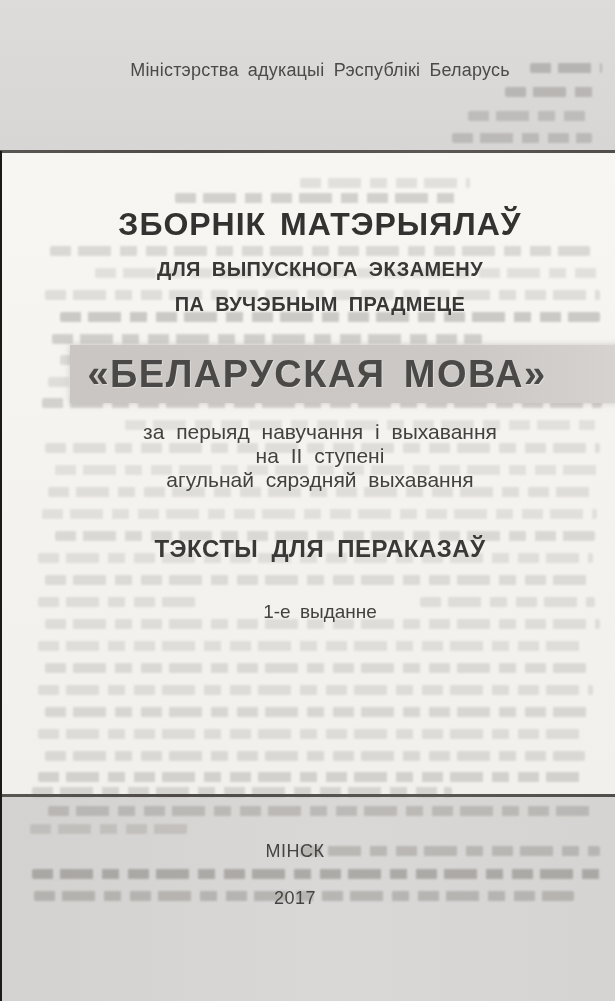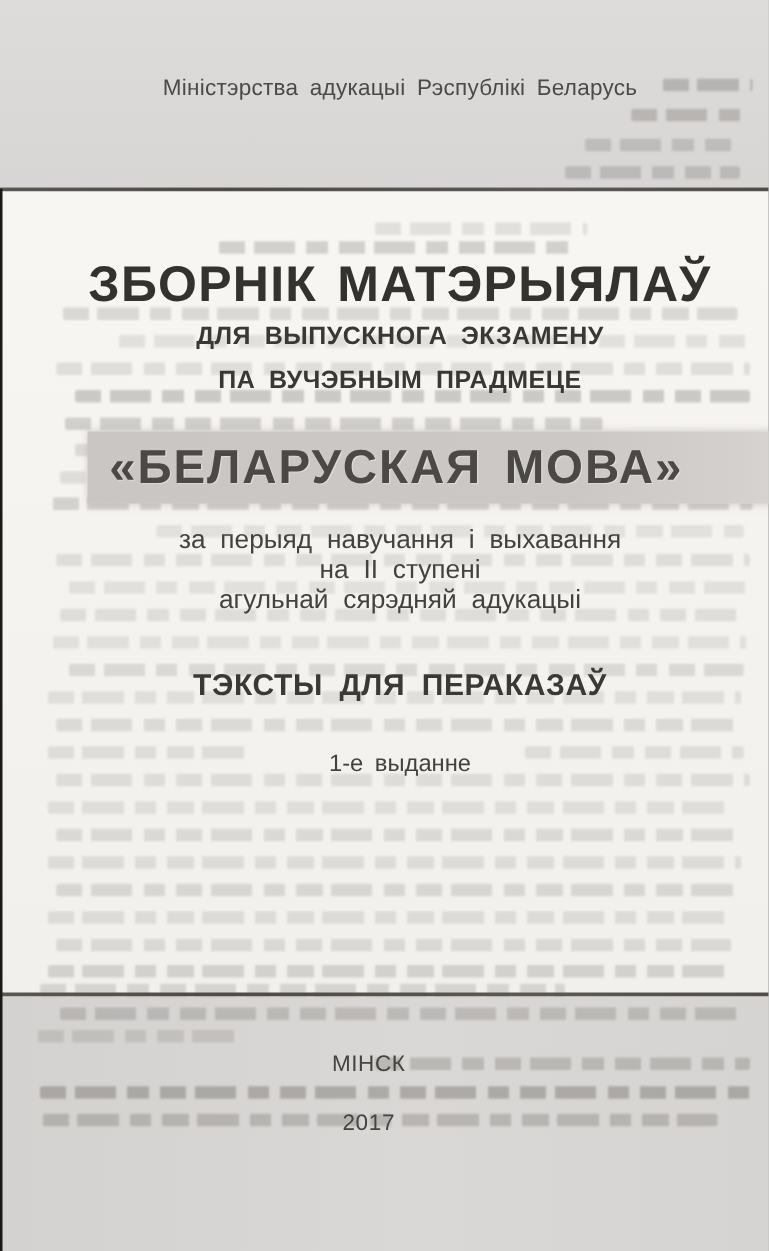--- a/index.html
+++ b/index.html
@@ -48,21 +48,21 @@
       rgba(0,0,0,0) 87px,rgba(0,0,0,0) 96px);
   }
   
   .content{position:absolute;inset:0;z-index:2;margin-left:32px;}
   .line{position:absolute;left:4px;width:568px;text-align:center;}
   .ministry{
     top:60px;font-size:18px;color:#4c4a48;
     letter-spacing:0.2px;word-spacing:4px;
   }
   .title1{
-    top:206px;font-size:40px;font-weight:bold;color:#343230;
+    top:206px;font-size:32px;font-weight:bold;color:#343230;
     letter-spacing:1px;word-spacing:4px;
   }
   .title2{top:258px;font-size:20px;font-weight:bold;color:#3a3836;word-spacing:5px;letter-spacing:0.4px;}
   .title3{top:293px;font-size:20px;font-weight:bold;color:#3a3836;word-spacing:5px;letter-spacing:0.4px;}
   .subject-band{
     position:absolute;top:345px;left:38px;width:564px;height:58px;
     background:linear-gradient(90deg,#c9c6c3 0%,#cbc8c5 70%,#d3d0cd 92%,#d8d5d2 100%);
     display:flex;align-items:center;justify-content:center;
     box-sizing:border-box;padding-right:70px;
     box-shadow:0 0 6px rgba(160,157,154,0.5);
@@ -147,21 +147,21 @@
     <div class="line title1">ЗБОРНІК МАТЭРЫЯЛАЎ</div>
     <div class="line title2">ДЛЯ ВЫПУСКНОГА ЭКЗАМЕНУ</div>
     <div class="line title3">ПА ВУЧЭБНЫМ ПРАДМЕЦЕ</div>
 
     <div class="subject-band">
       <span class="subject">«БЕЛАРУСКАЯ МОВА»</span>
     </div>
 
     <div class="line subline sub2">на II ступені</div>
     <div class="line subline sub1">за перыяд навучання і выхавання</div>
-    <div class="line subline sub3">агульнай сярэдняй адукацыі</div>
+    <div class="line subline sub3">агульнай сярэдняй выхавання</div>
 
     <div class="line section">ТЭКСТЫ ДЛЯ ПЕРАКАЗАЎ</div>
 
     <div class="line edition">1-е выданне</div>
 
     <div class="imprint-line imprint-city">МІНСК</div>
     <div class="imprint-line imprint-year">2017</div>
 
   </div>
 </div>

